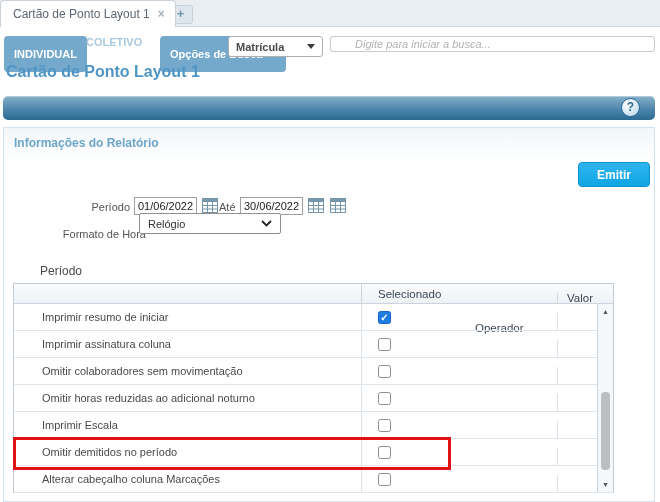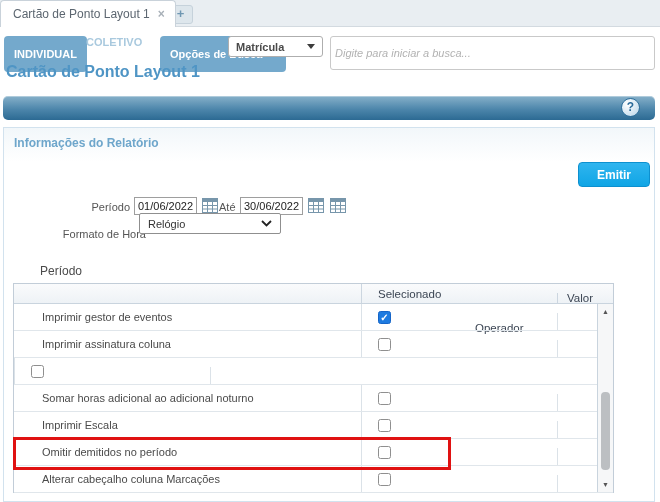--- a/index.html
+++ b/index.html
@@ -27,22 +27,22 @@
   .btn-coletivo { position:absolute; top:9px; left:86px; height:20px; display:flex;
     align-items:flex-start; color:#a9c9de; font-weight:bold; font-size:11px; }
   .btn-opcoes { left:160px; }
   .caret-down { font-size:8px; line-height:8px; }
   .field-select { position:absolute; left:228px; top:9px; width:95px; height:21px;
     border:1px solid #aeaeae; border-radius:3px; background:#fff; display:flex;
     align-items:center; justify-content:space-between; padding:0 7px; }
   .field-select span { font-size:11px; font-weight:bold; color:#4a4a4a; }
   .tri { width:0; height:0; border-left:4px solid transparent; border-right:4px solid transparent;
     border-top:5px solid #3c3c3c; }
-  .search-input { position:absolute; left:330px; top:9px; width:325px; height:34px;
-    border:1px solid #c9c9c9; border-radius:3px; padding:0 4px; font-size:11px;
+  .search-input { position:absolute; left:330px; top:9px; width:325px; height:16px;
+    border:1px solid #c9c9c9; border-radius:3px; padding:0 24px; font-size:11px;
     font-style:italic; color:#555; font-family:"Liberation Sans", sans-serif; }
   .search-input::placeholder { color:#b2b2b2; font-style:italic; }
 
   
   .page-title { position:absolute; left:6px; top:63px; font-size:16px; font-weight:bold;
     color:#4f95c5; }
   .bluebar { position:absolute; left:3px; top:96px; width:652px; height:24px;
     border-radius:5px; background:linear-gradient(180deg,#87b1ca 0%,#4d86ab 55%,#2c6a93 100%);
     box-shadow:inset 0 1px 0 rgba(255,255,255,.35); }
   .help { position:absolute; right:15px; top:2px; width:19px; height:19px; border-radius:50%;
@@ -180,44 +180,45 @@
 
   <div class="otable">
     <div class="thead">
       <div class="th c-lbl"></div>
       <div class="th c-sel">Selecionado</div>
       <div class="th c-op">Operador</div>
       <div class="th c-val">Valor</div>
     </div>
     <div>
         <div class="trow">
-          <div class="td c-lbl">Imprimir gestor de eventos</div>
+          <div class="td c-lbl">Imprimir resumo de iniciar</div>
           <div class="td c-sel">
             <span class="cb on">✓</span>
           </div>
           <div class="td c-op"></div>
           <div class="td c-val"></div>
         </div>
         <div class="trow">
           <div class="td c-lbl">Imprimir assinatura coluna</div>
           <div class="td c-sel">
             <span class="cb"></span>
           </div>
           <div class="td c-op"></div>
           <div class="td c-val"></div>
         </div>
         <div class="trow">
-          <div class="td c-sel">
-            <span class="cb"></span>
-          </div>
-          <div class="td c-op"></div>
-          <div class="td c-val"></div>
-        </div>
-        <div class="trow">
-          <div class="td c-lbl">Somar horas adicional ao adicional noturno</div>
+          <div class="td c-lbl">Omitir colaboradores sem movimentação</div>
+          <div class="td c-sel">
+            <span class="cb"></span>
+          </div>
+          <div class="td c-op"></div>
+          <div class="td c-val"></div>
+        </div>
+        <div class="trow">
+          <div class="td c-lbl">Omitir horas reduzidas ao adicional noturno</div>
           <div class="td c-sel">
             <span class="cb"></span>
           </div>
           <div class="td c-op"></div>
           <div class="td c-val"></div>
         </div>
         <div class="trow">
           <div class="td c-lbl">Imprimir Escala</div>
           <div class="td c-sel">
             <span class="cb"></span>

